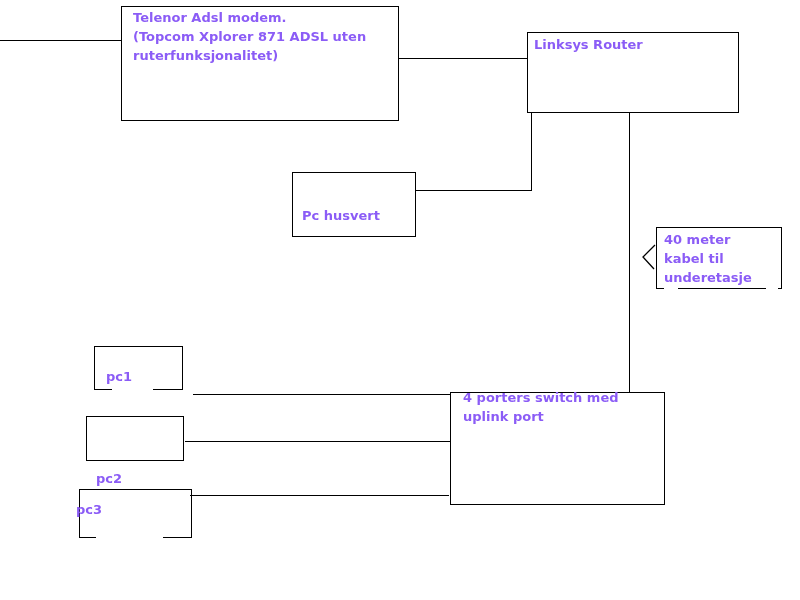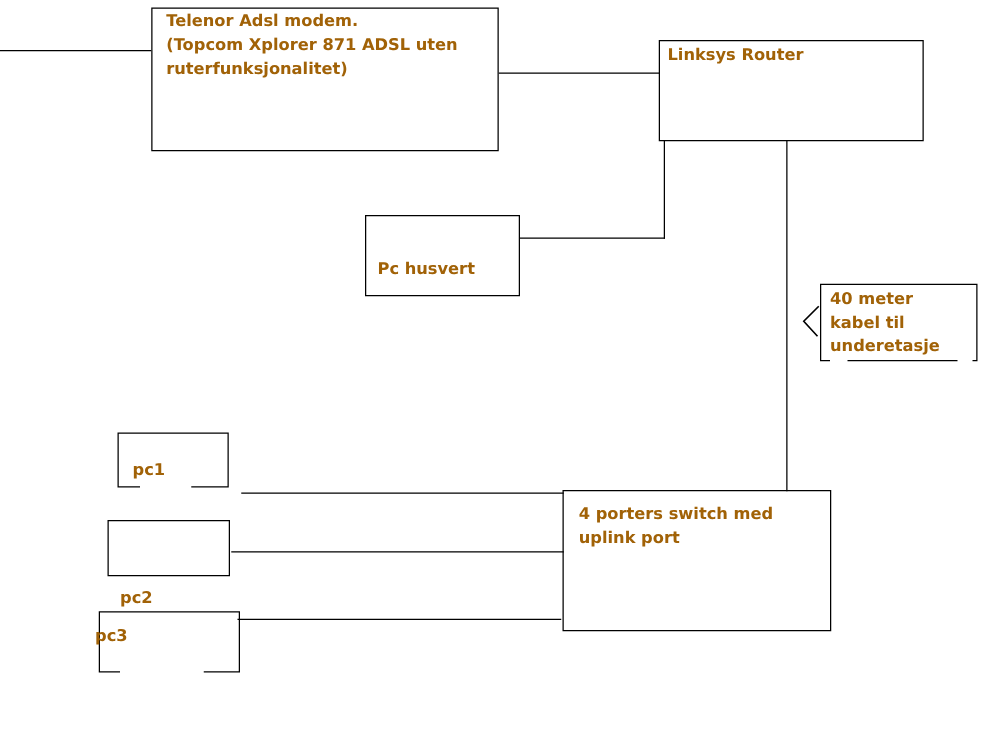--- a/index.html
+++ b/index.html
@@ -21,21 +21,21 @@
     box-sizing: border-box;
     border: 1px solid #000000;
     background: transparent;
   }
   .node-label {
     position: absolute;
     font-family: "DejaVu Sans", sans-serif;
     font-weight: bold;
     font-size: 13px;
     line-height: 19px;
-    color: #a16207;
+    color: #8b5cf6;
     white-space: pre-line;
     letter-spacing: 0px;
   }
   .link {
     position: absolute;
     background: #000000;
   }
   .link.h { height: 1px; }
   .link.v { width: 1px; }
   
@@ -82,21 +82,21 @@
   <div class="gap" style="left:664px; top:287px; width:14px; height:3px;"></div>
   <div class="gap" style="left:766px; top:287px; width:12px; height:3px;"></div>
   <div class="node-label" style="left:664px; top:230px; width:120px;">40 meter
 kabel til
 underetasje</div>
   <svg class="arrow" width="18" height="28" style="left:640px; top:243px;" viewBox="0 0 18 28">
     <polyline points="15,2 3,14 14,26" fill="none" stroke="#000000" stroke-width="1.3"></polyline>
   </svg>
 
   <div class="node" style="left:450px; top:392px; width:215px; height:113px;"></div>
-  <div class="node-label" style="left:463px; top:402px; width:200px;">4 porters switch med
+  <div class="node-label" style="left:463px; top:388px; width:200px;">4 porters switch med
 uplink port</div>
 
   <div class="node" style="left:94px; top:346px; width:89px; height:44px;"></div>
   <div class="gap" style="left:112px; top:388px; width:41px; height:4px;"></div>
   <div class="node-label" style="left:106px; top:367px; width:70px;">pc1</div>
 
   <div class="node" style="left:86px; top:416px; width:98px; height:45px;"></div>
   <div class="node-label" style="left:96px; top:428px; width:80px;margin-top:41px;">pc2</div>
 
   <div class="node" style="left:79px; top:489px; width:113px; height:49px;"></div>

